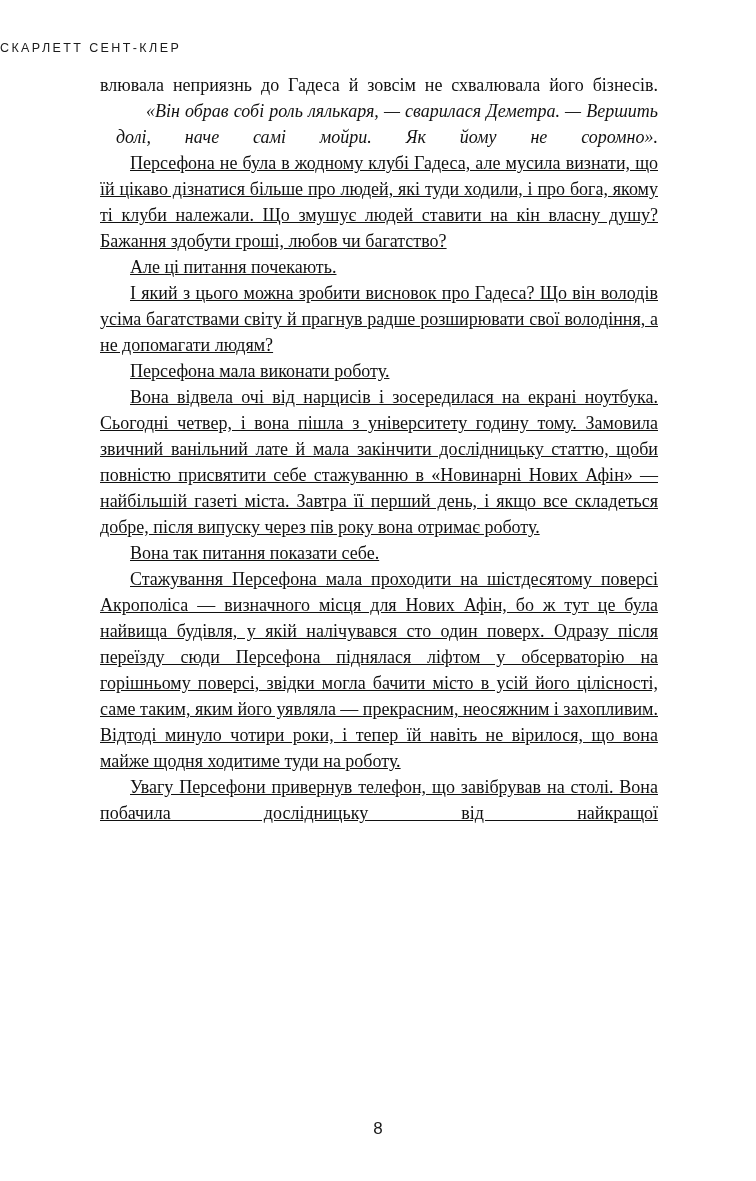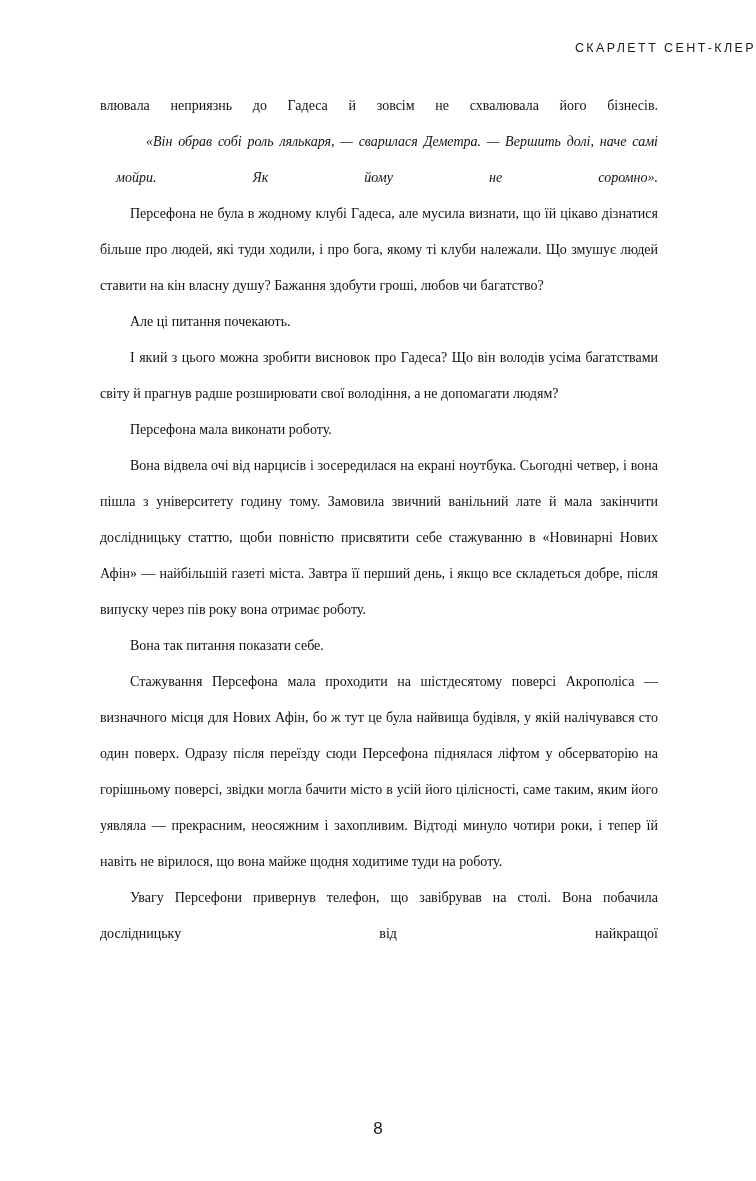--- a/index.html
+++ b/index.html
@@ -18,49 +18,50 @@
     color: #111111;
     box-sizing: border-box;
   }
 
   
   .running-head {
     position: absolute;
     top: 41px;
     left: 0;
     width: 756px;
-    text-align: right;
+    text-align: left;
     font-family: "Liberation Sans", "DejaVu Sans", sans-serif;
     font-size: 12.5px;
     font-weight: 400;
     letter-spacing: 2.4px;
     color: #1b1b1b;
     text-transform: uppercase;
     white-space: nowrap;
   }
 
   
   .text-block {
     position: absolute;
-    top: 88px;
+    top: 72px;
     left: 100px;
     width: 558px;
     text-align: justify;
     text-justify: inter-word;
-    font-size: 14px;
-    line-height: 36px;
+    font-size: 18px;
+    line-height: 26px;
     hyphens: manual;
     -webkit-hyphens: manual;
   }
   .text-block p {
     margin: 0;
     text-indent: 0;
   }
   .text-block p.indent {
     text-indent: 30px;
+    text-decoration: underline;
   }
   .text-block p.italic {
     font-style: italic;
     text-indent: 30px;
     word-spacing: -0.5px;
     margin-left: 16px;
   }
   
   .text-block p.justify-last {
     text-align-last: justify;

